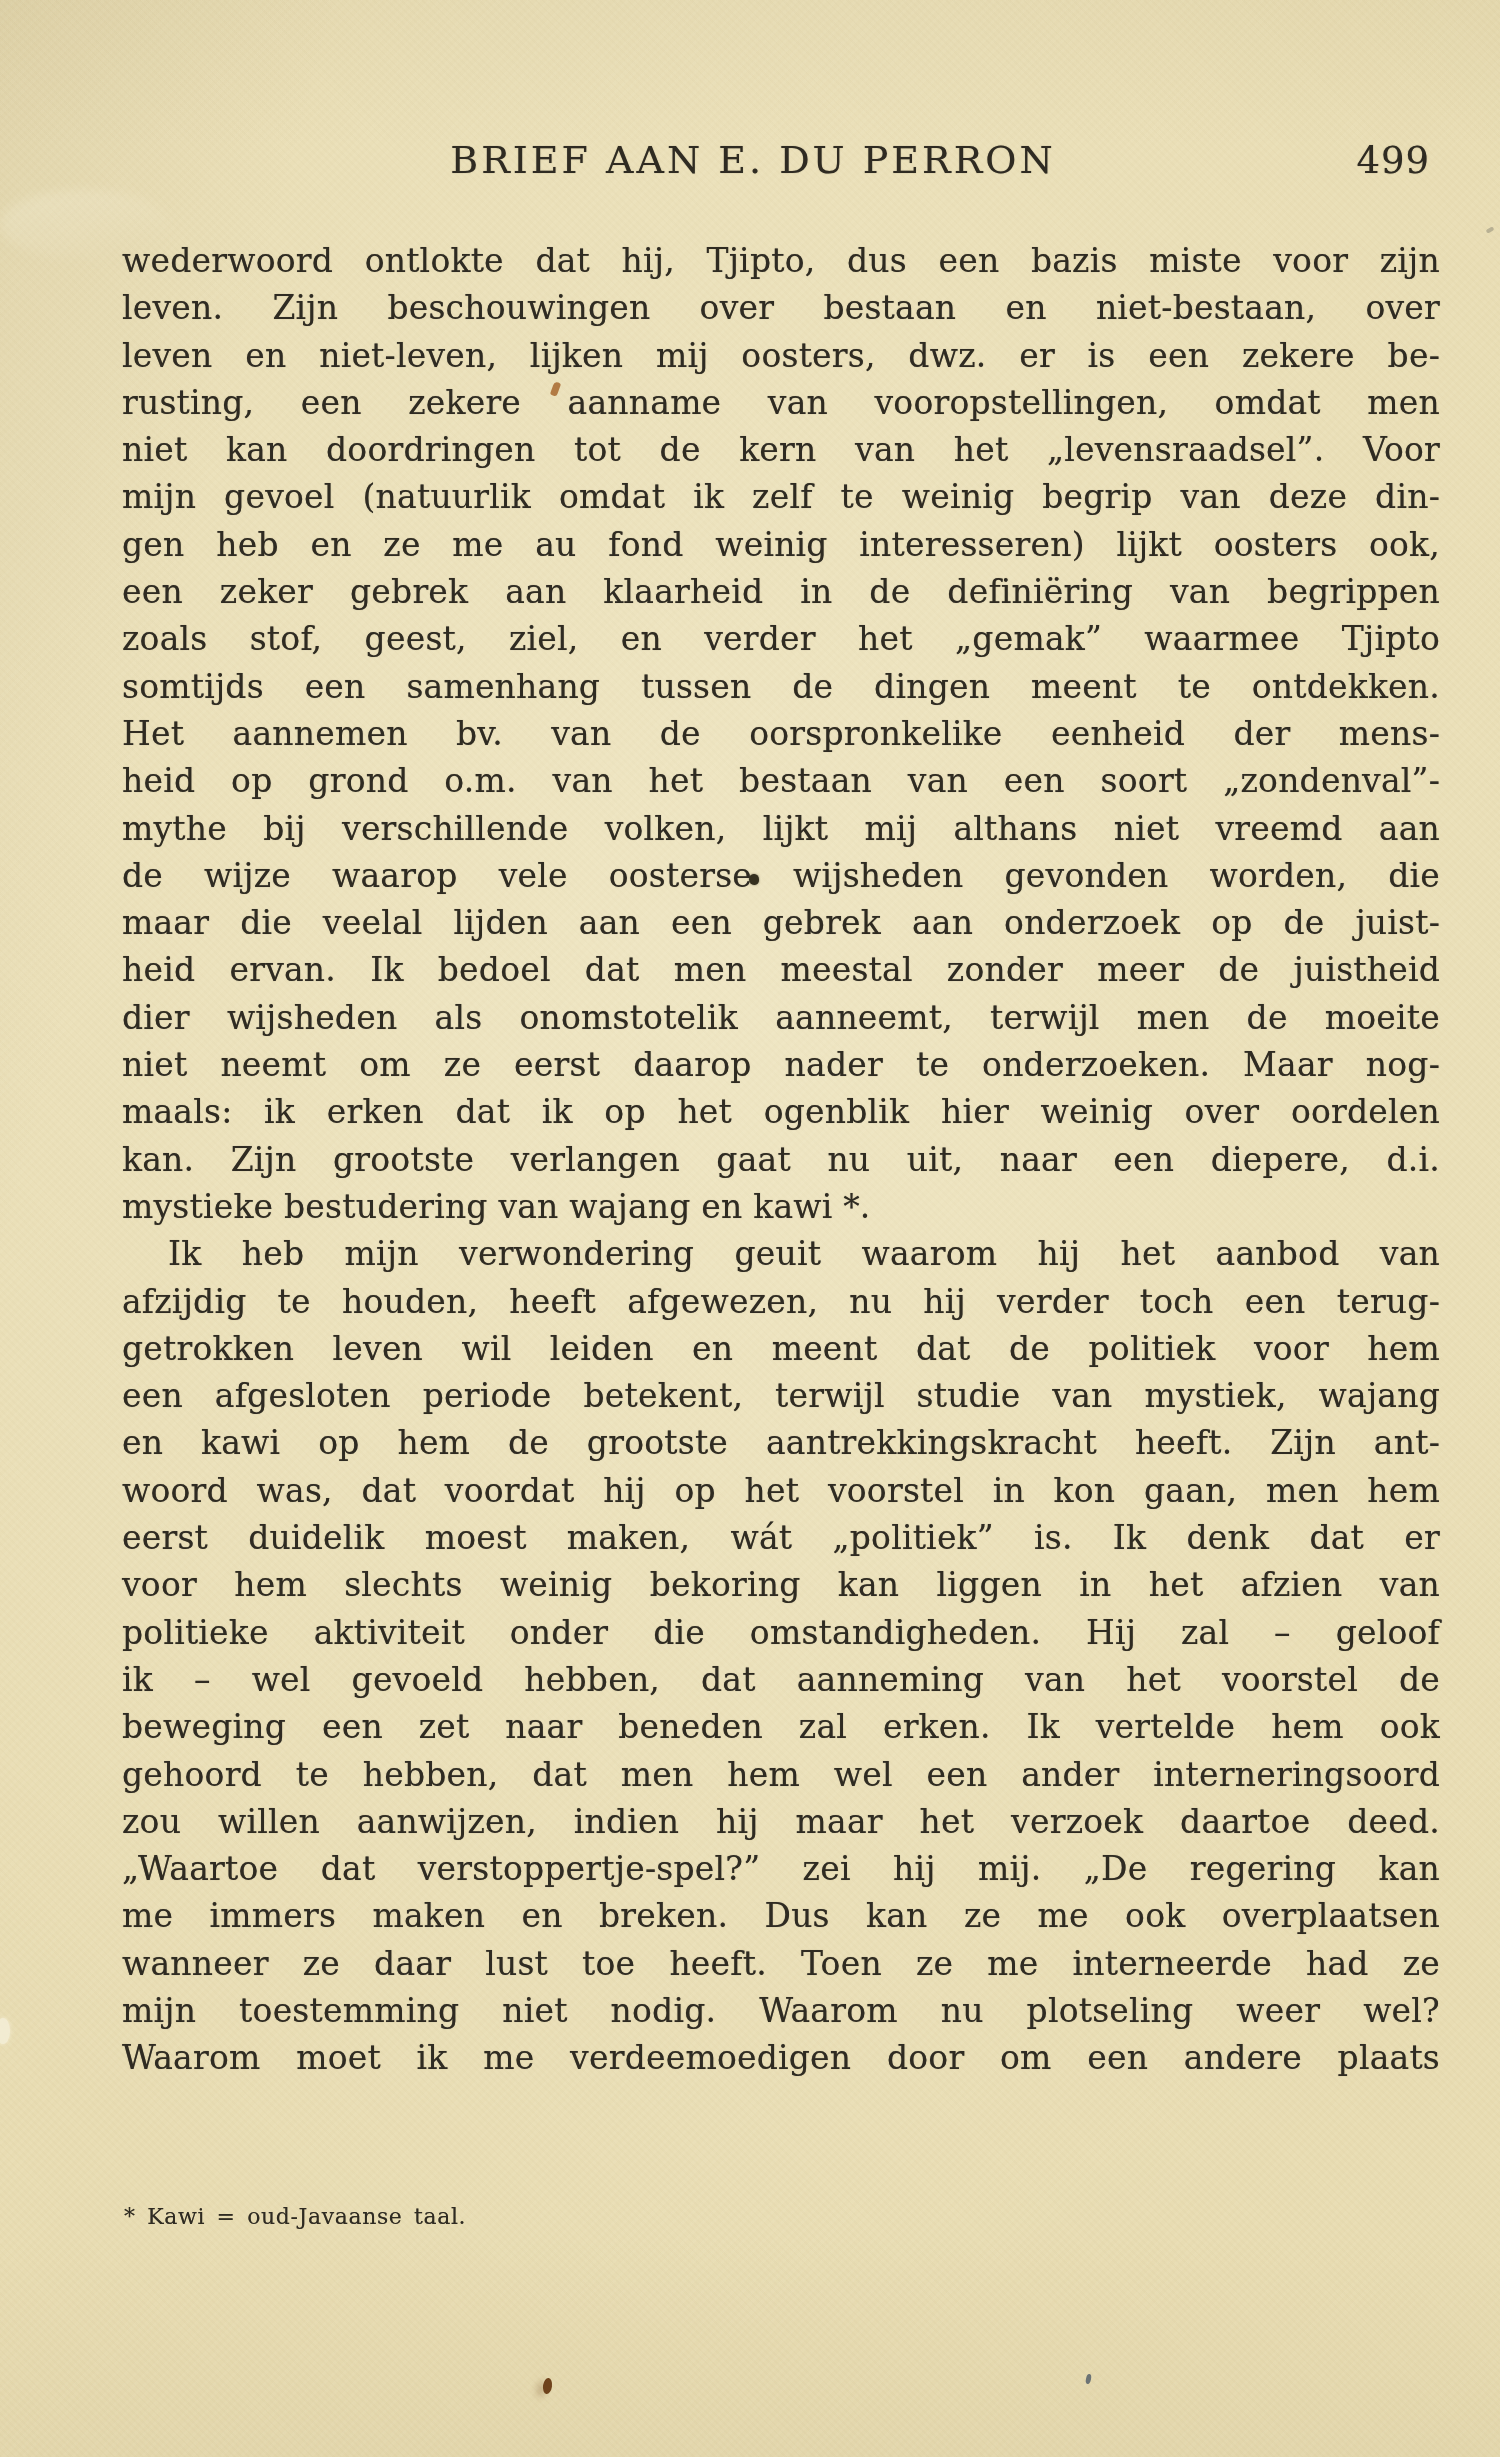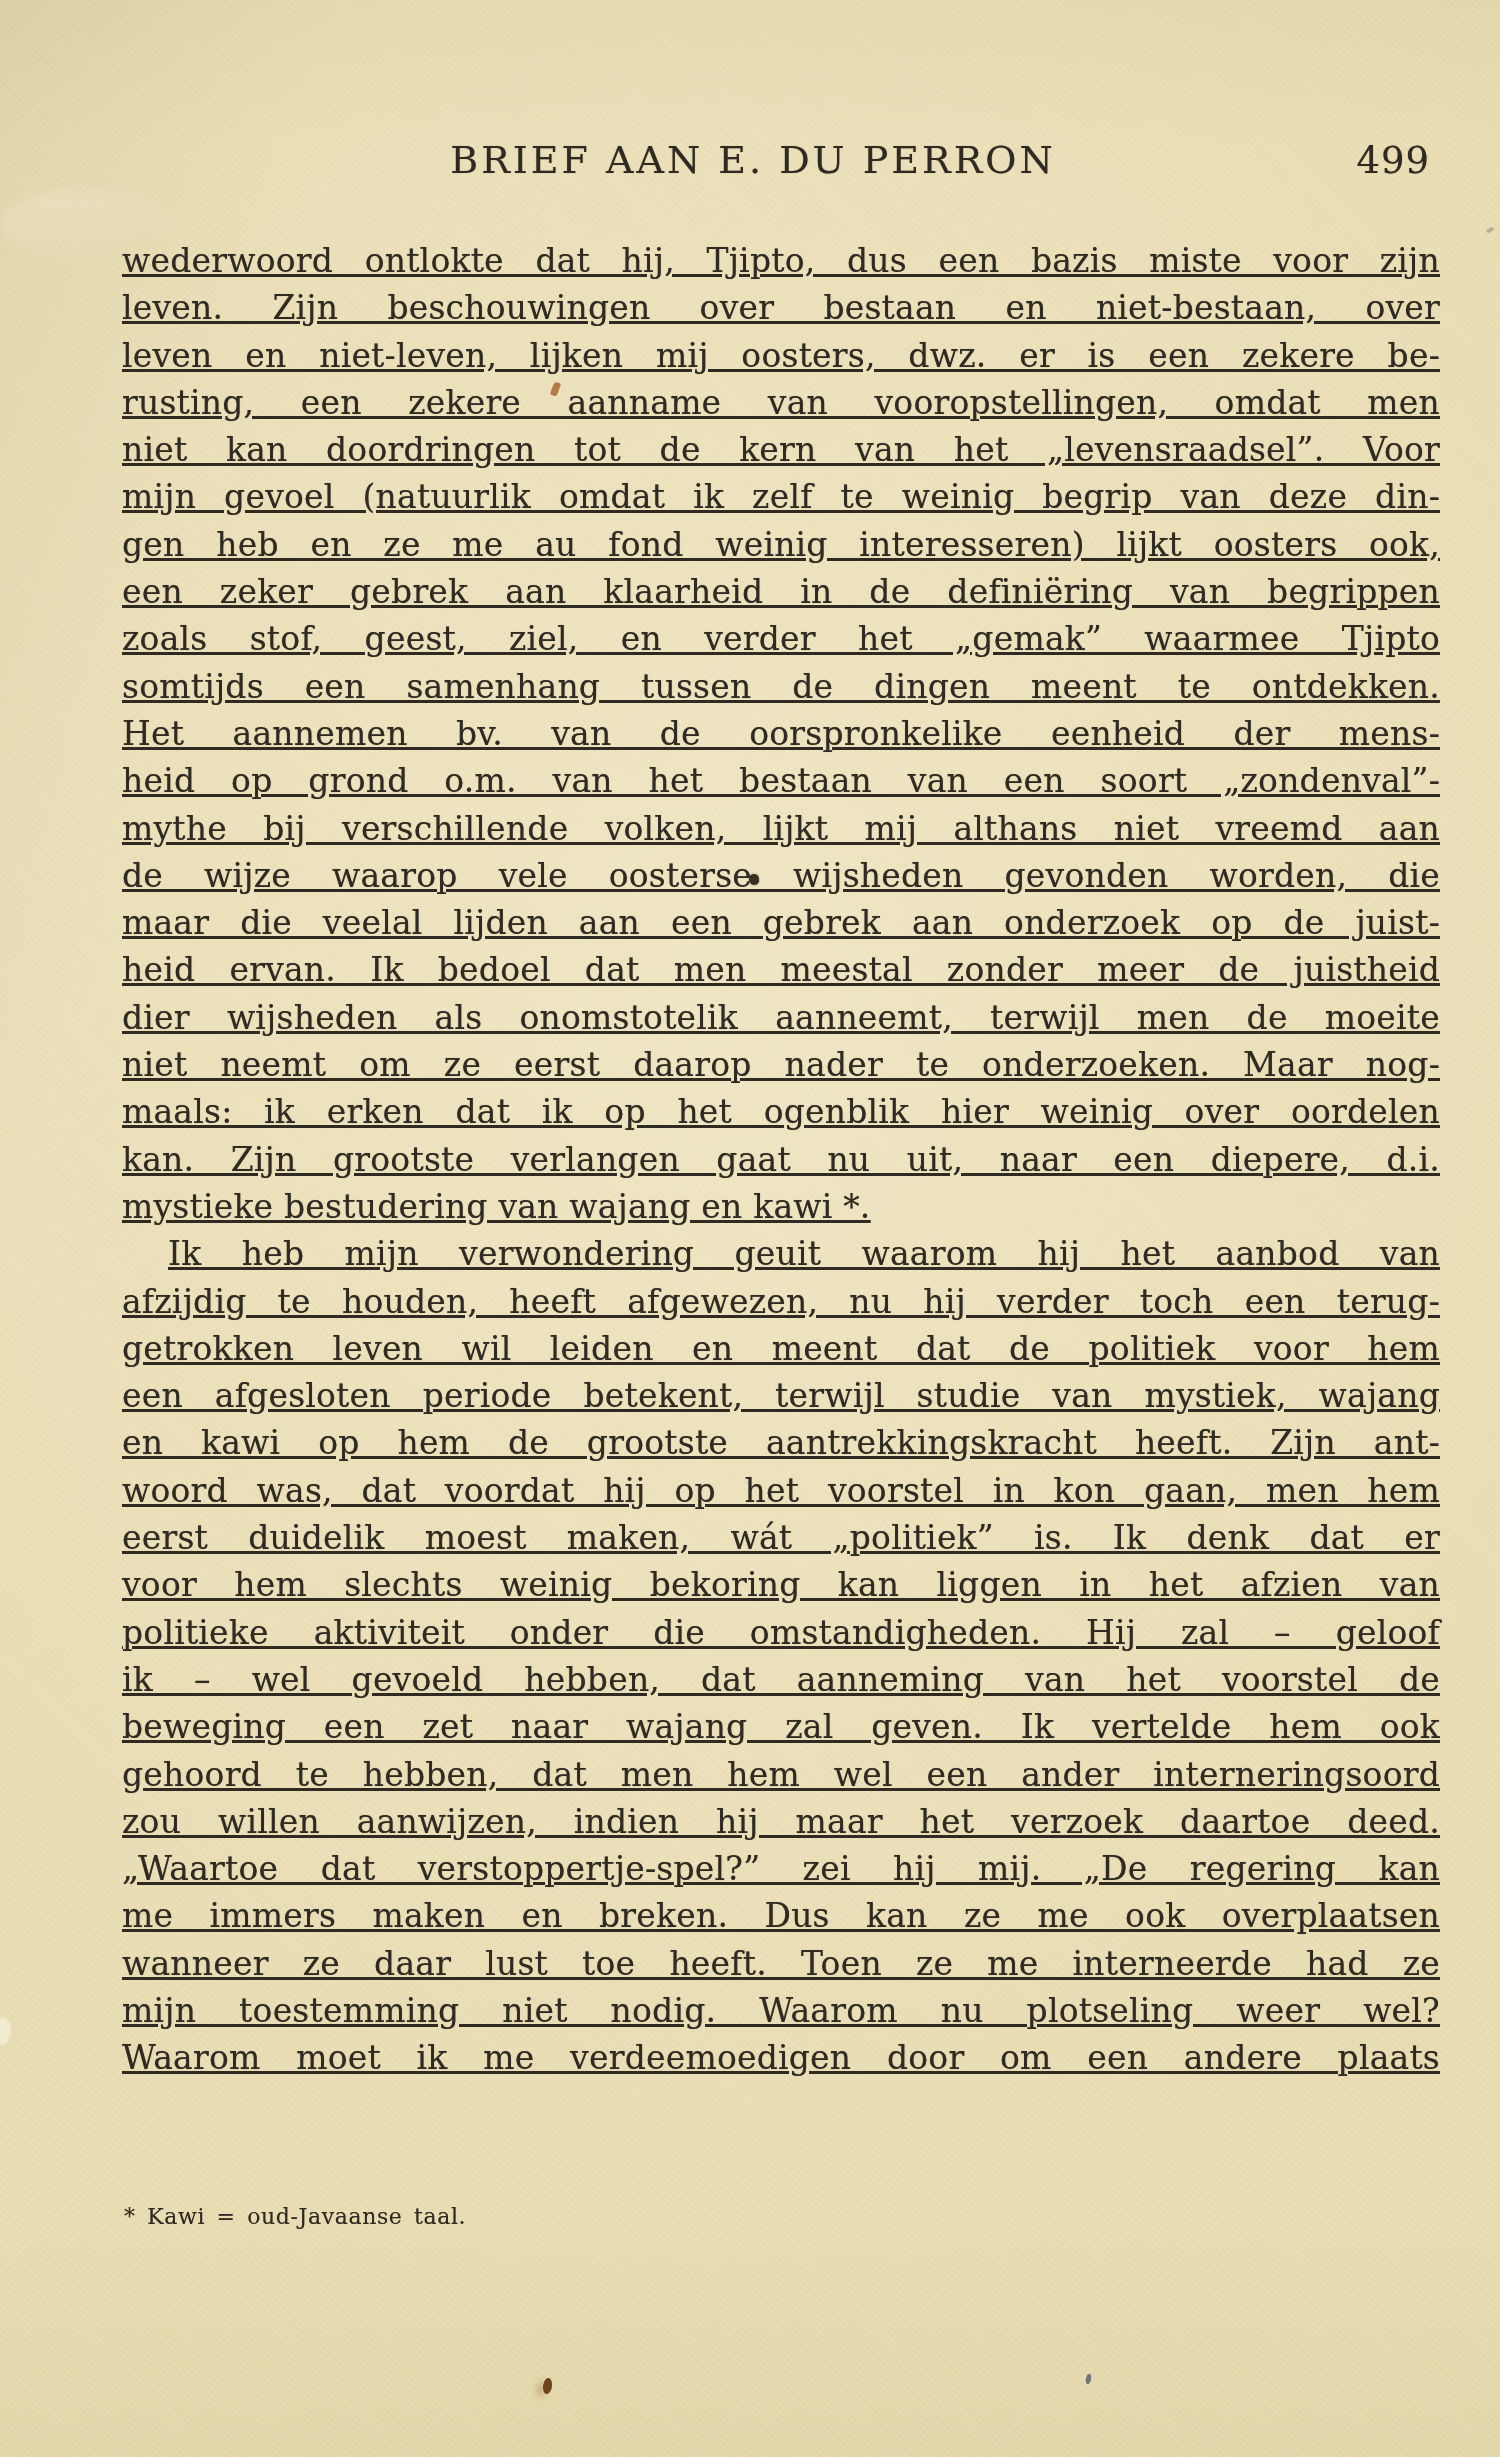--- a/index.html
+++ b/index.html
@@ -31,21 +31,21 @@
     position:absolute;right:10px;top:1px;font-size:37px;letter-spacing:1px;
     text-shadow:0 0 1px rgba(47,43,34,0.45);
     text-align:right;
   }
   .text-block{
     position:absolute;left:122px;top:237px;width:1318px;
     color:var(--ink,#2f2b22);
     font-size:33px;line-height:47.3px;letter-spacing:0.2px;
     text-shadow:0 0 0.7px rgba(47,43,34,0.55);
   }
-  .text-block .line{ text-align:justify; text-align-last:justify;text-decoration:underline; }
+  .text-block .line{ text-align:justify; text-align-last:justify; }
   .text-block .line.left{ text-align:left; text-align-last:left; }
   .text-block .line.indent{ text-indent:46px; }
   .footnote{
     position:absolute;left:124px;top:2204px;width:1000px;
     color:var(--ink,#2f2b22);
     font-size:22px;letter-spacing:0.6px;word-spacing:4px;
     text-shadow:0 0 0.6px rgba(47,43,34,0.5);
   }
   
   .speck{position:absolute;pointer-events:none;}
@@ -102,21 +102,21 @@
       <div class="line indent">Ik heb mijn verwondering geuit waarom hij het aanbod van</div>
       <div class="line">afzijdig te houden, heeft afgewezen, nu hij verder toch een terug-</div>
       <div class="line">getrokken leven wil leiden en meent dat de politiek voor hem</div>
       <div class="line">een afgesloten periode betekent, terwijl studie van mystiek, wajang</div>
       <div class="line">en kawi op hem de grootste aantrekkingskracht heeft. Zijn ant-</div>
       <div class="line">woord was, dat voordat hij op het voorstel in kon gaan, men hem</div>
       <div class="line">eerst duidelik moest maken, wát „politiek” is. Ik denk dat er</div>
       <div class="line">voor hem slechts weinig bekoring kan liggen in het afzien van</div>
       <div class="line">politieke aktiviteit onder die omstandigheden. Hij zal – geloof</div>
       <div class="line">ik – wel gevoeld hebben, dat aanneming van het voorstel de</div>
-      <div class="line">beweging een zet naar wajang zal geven. Ik vertelde hem ook</div>
+      <div class="line">beweging een zet naar beneden zal erken. Ik vertelde hem ook</div>
       <div class="line">gehoord te hebben, dat men hem wel een ander interneringsoord</div>
       <div class="line">zou willen aanwijzen, indien hij maar het verzoek daartoe deed.</div>
       <div class="line">„Waartoe dat verstoppertje-spel?” zei hij mij. „De regering kan</div>
       <div class="line">me immers maken en breken. Dus kan ze me ook overplaatsen</div>
       <div class="line">wanneer ze daar lust toe heeft. Toen ze me interneerde had ze</div>
       <div class="line">mijn toestemming niet nodig. Waarom nu plotseling weer wel?</div>
       <div class="line">Waarom moet ik me verdeemoedigen door om een andere plaats</div>
     </main>
 
   <div class="footnote">

